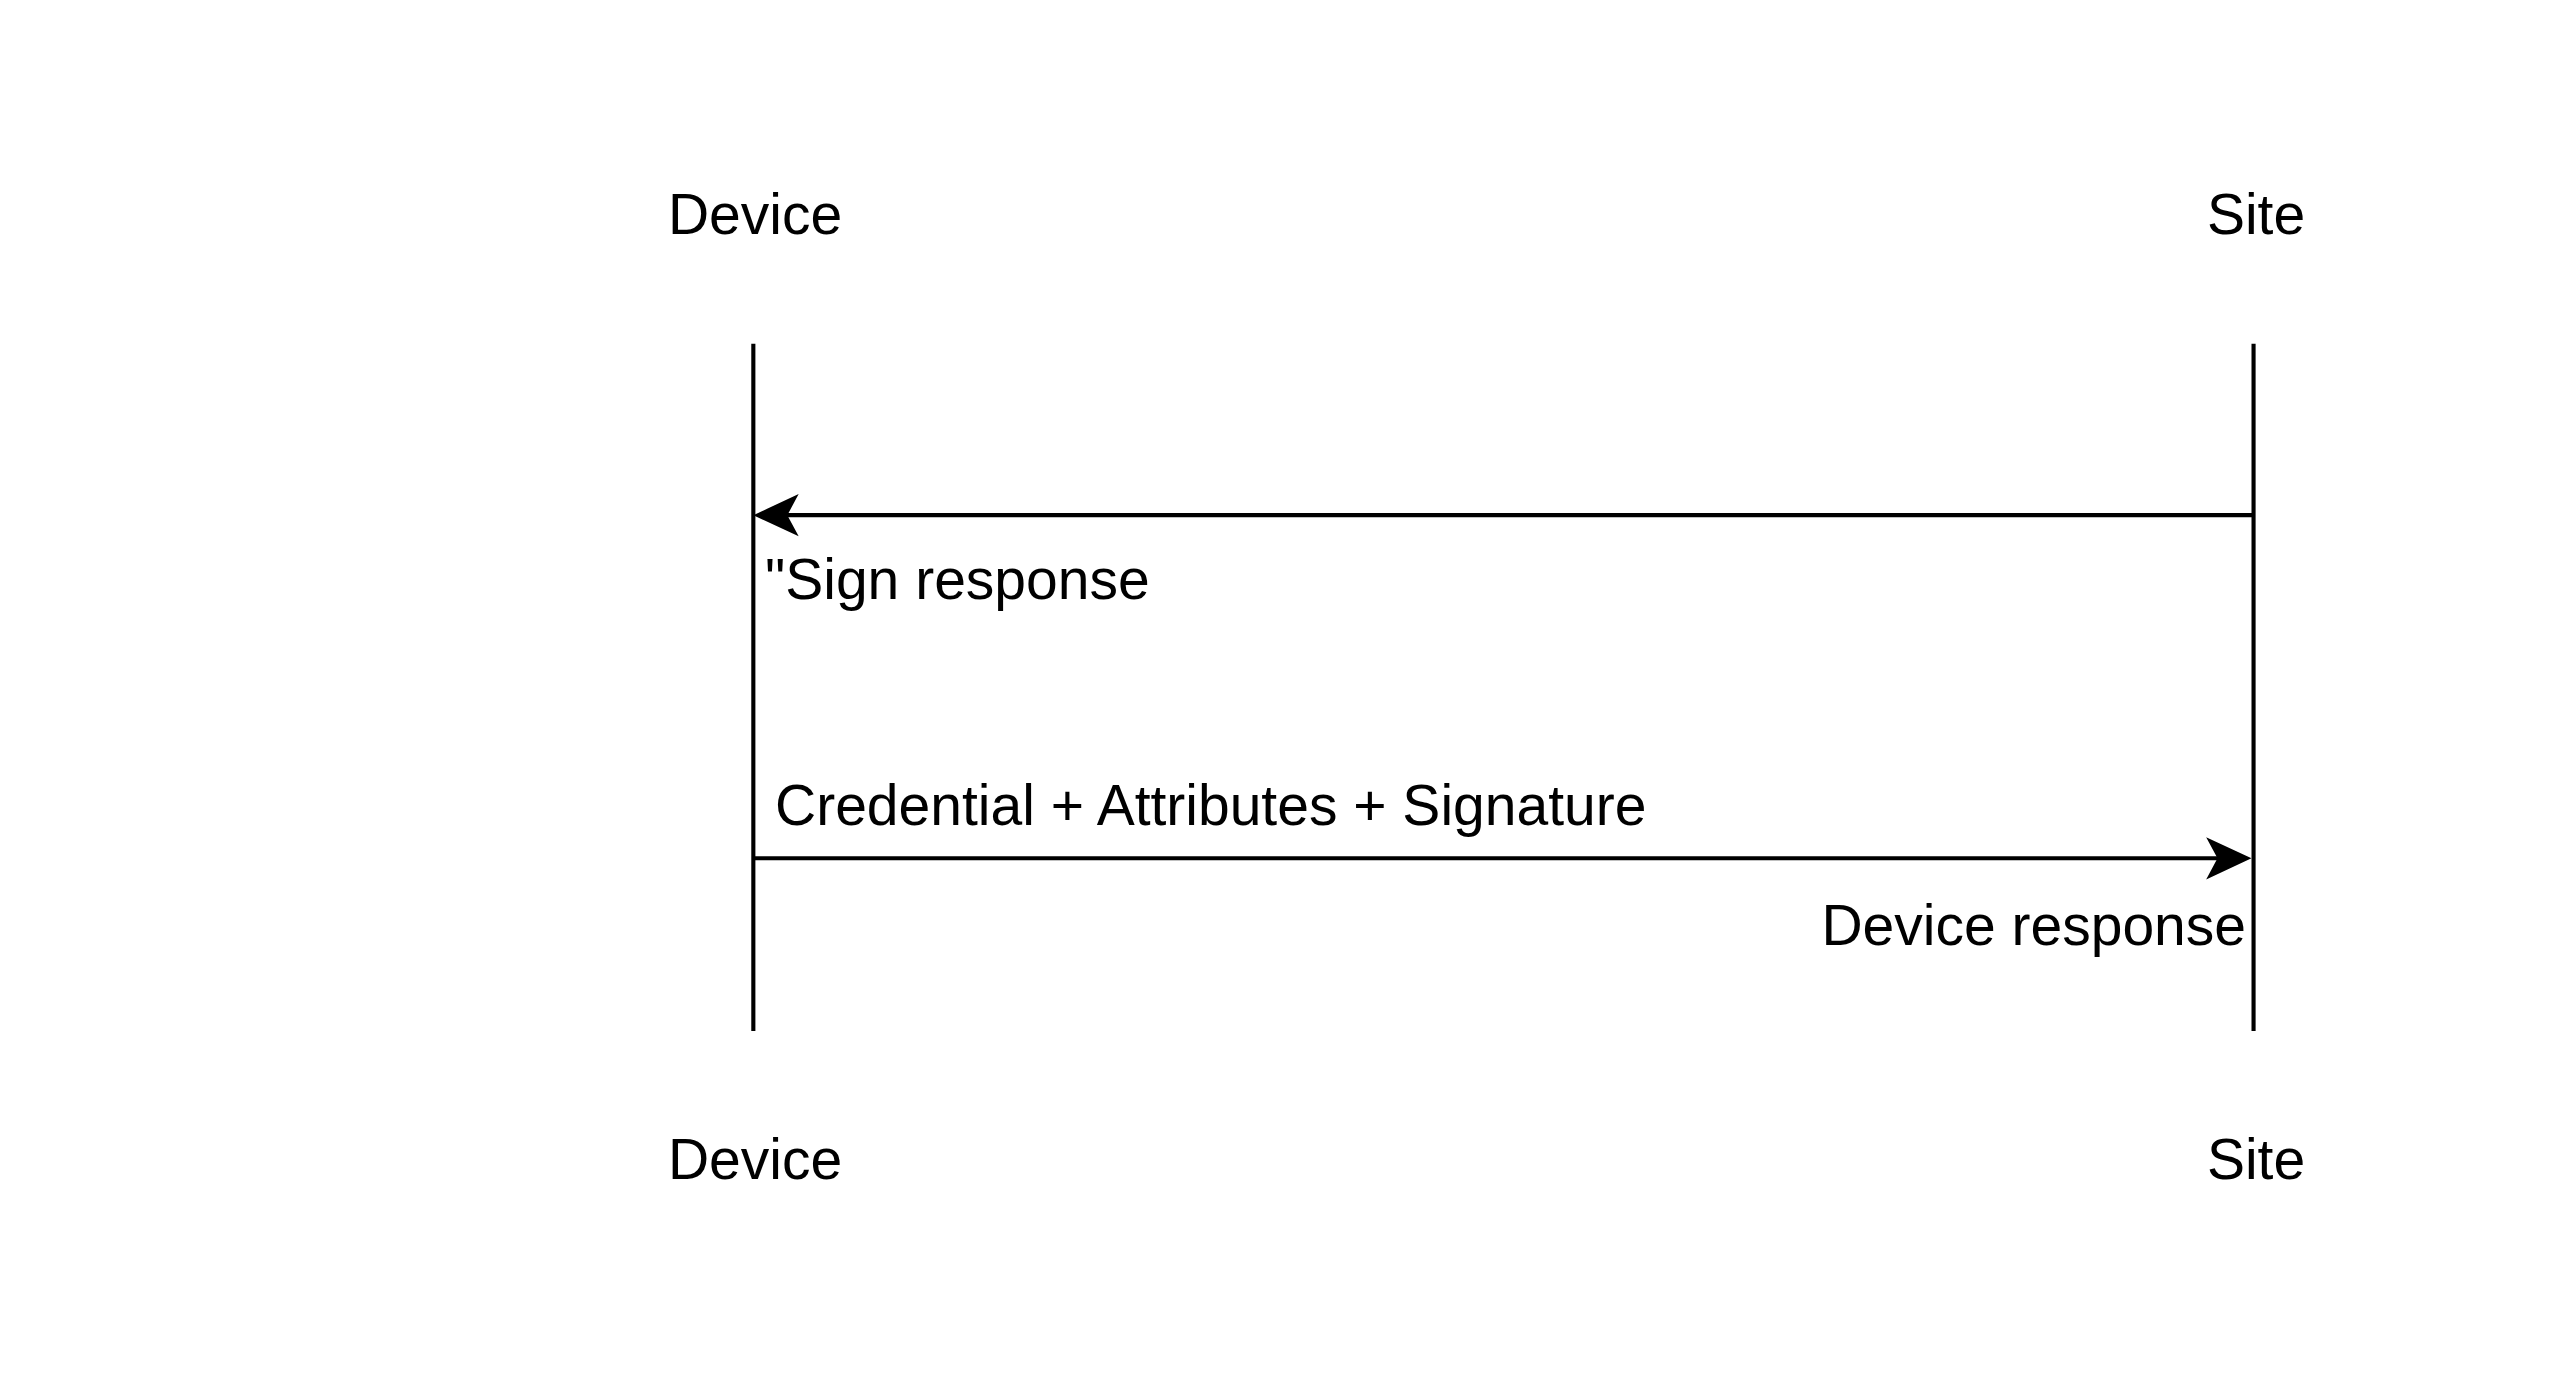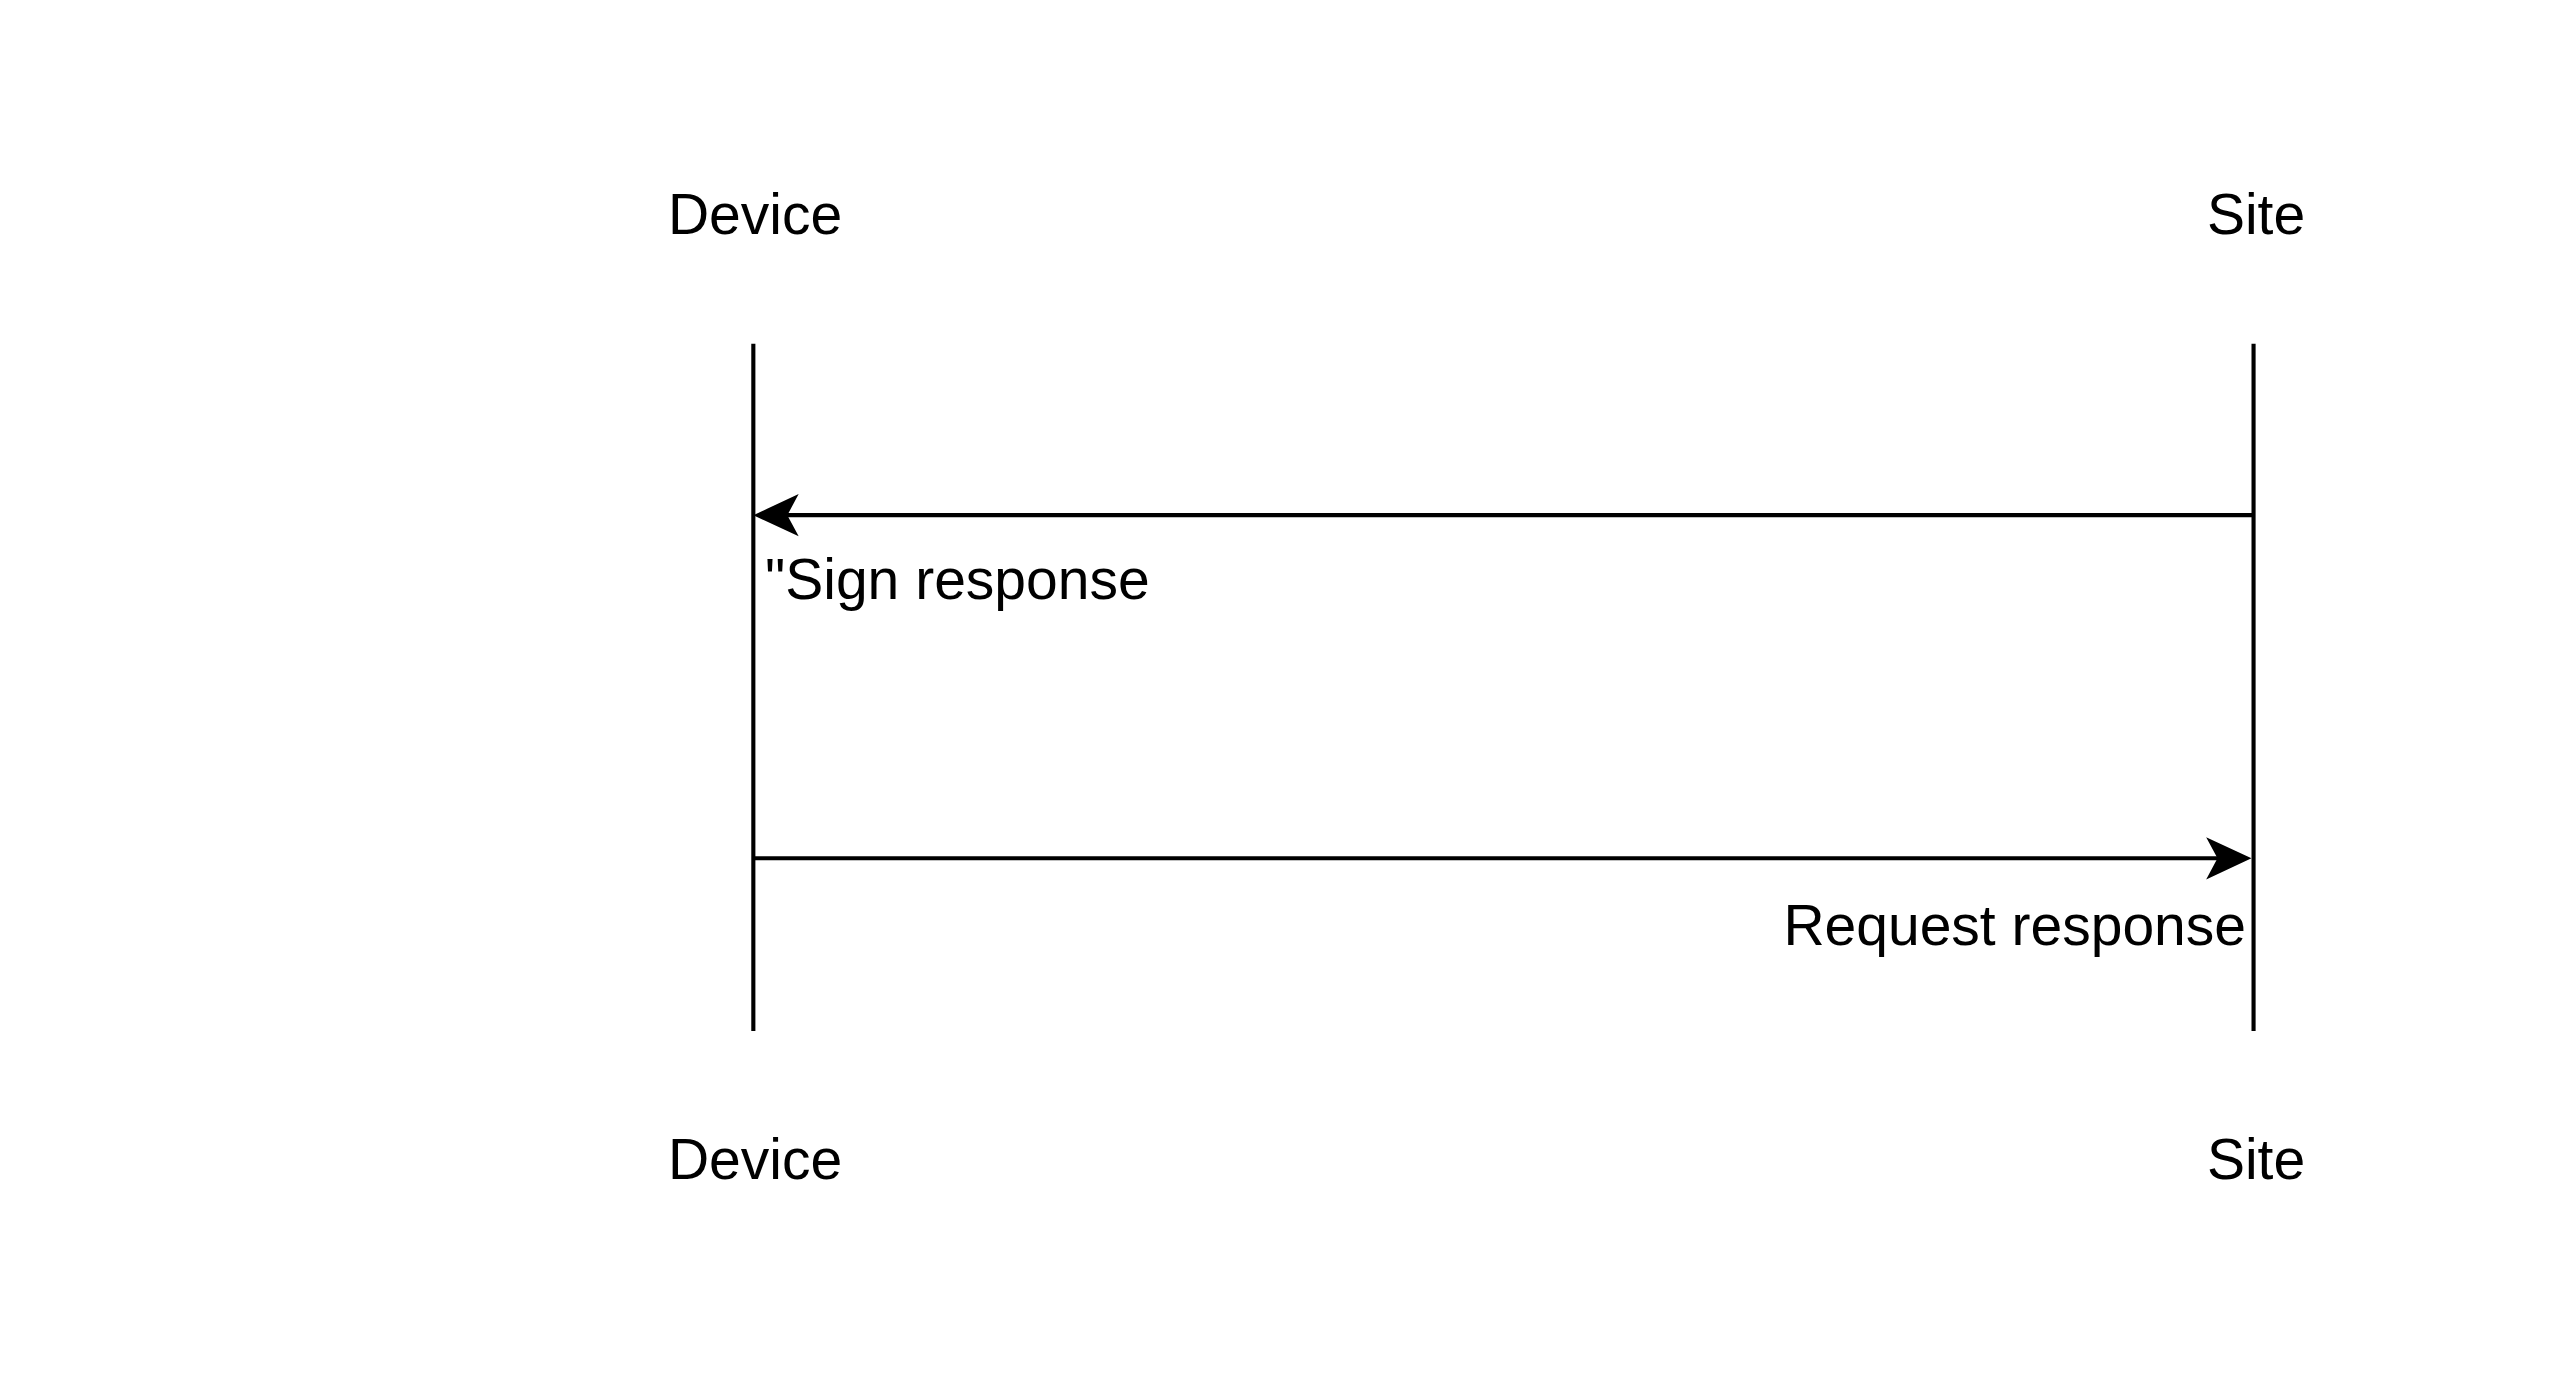--- a/index.html
+++ b/index.html
@@ -52,19 +52,20 @@
     <polygon points="1462,1000 1550,959 1528,1000 1550,1041" fill="#000000"></polygon>
 
     <line x1="1462" y1="1666" x2="4336" y2="1666" stroke="#000000" stroke-width="8"></line>
     <polygon points="4370,1666 4282,1625 4304,1666 4282,1707" fill="#000000"></polygon>
   </svg>
 
   <div class="lbl actor" style="left:755px; top:186px;">Device</div>
   <div class="lbl actor" style="left:2256px; top:186px;">Site</div>
 
   <div class="lbl" style="left:765px; top:551px;">"Sign response</div>
-  <div class="lbl right-aligned" style="right:1511px; top:897px;">Request response</div>
+  <div class="lbl" style="left:775px; top:777px;">Credential + Attributes + Signature</div>
+  <div class="lbl right-aligned" style="right:1511px; top:897px;">Device response</div>
 
   <div class="lbl actor" style="left:755px; top:1131px;">Device</div>
   <div class="lbl actor" style="left:2256px; top:1131px;">Site</div>
 
 </div>
 
 
 </body></html>

